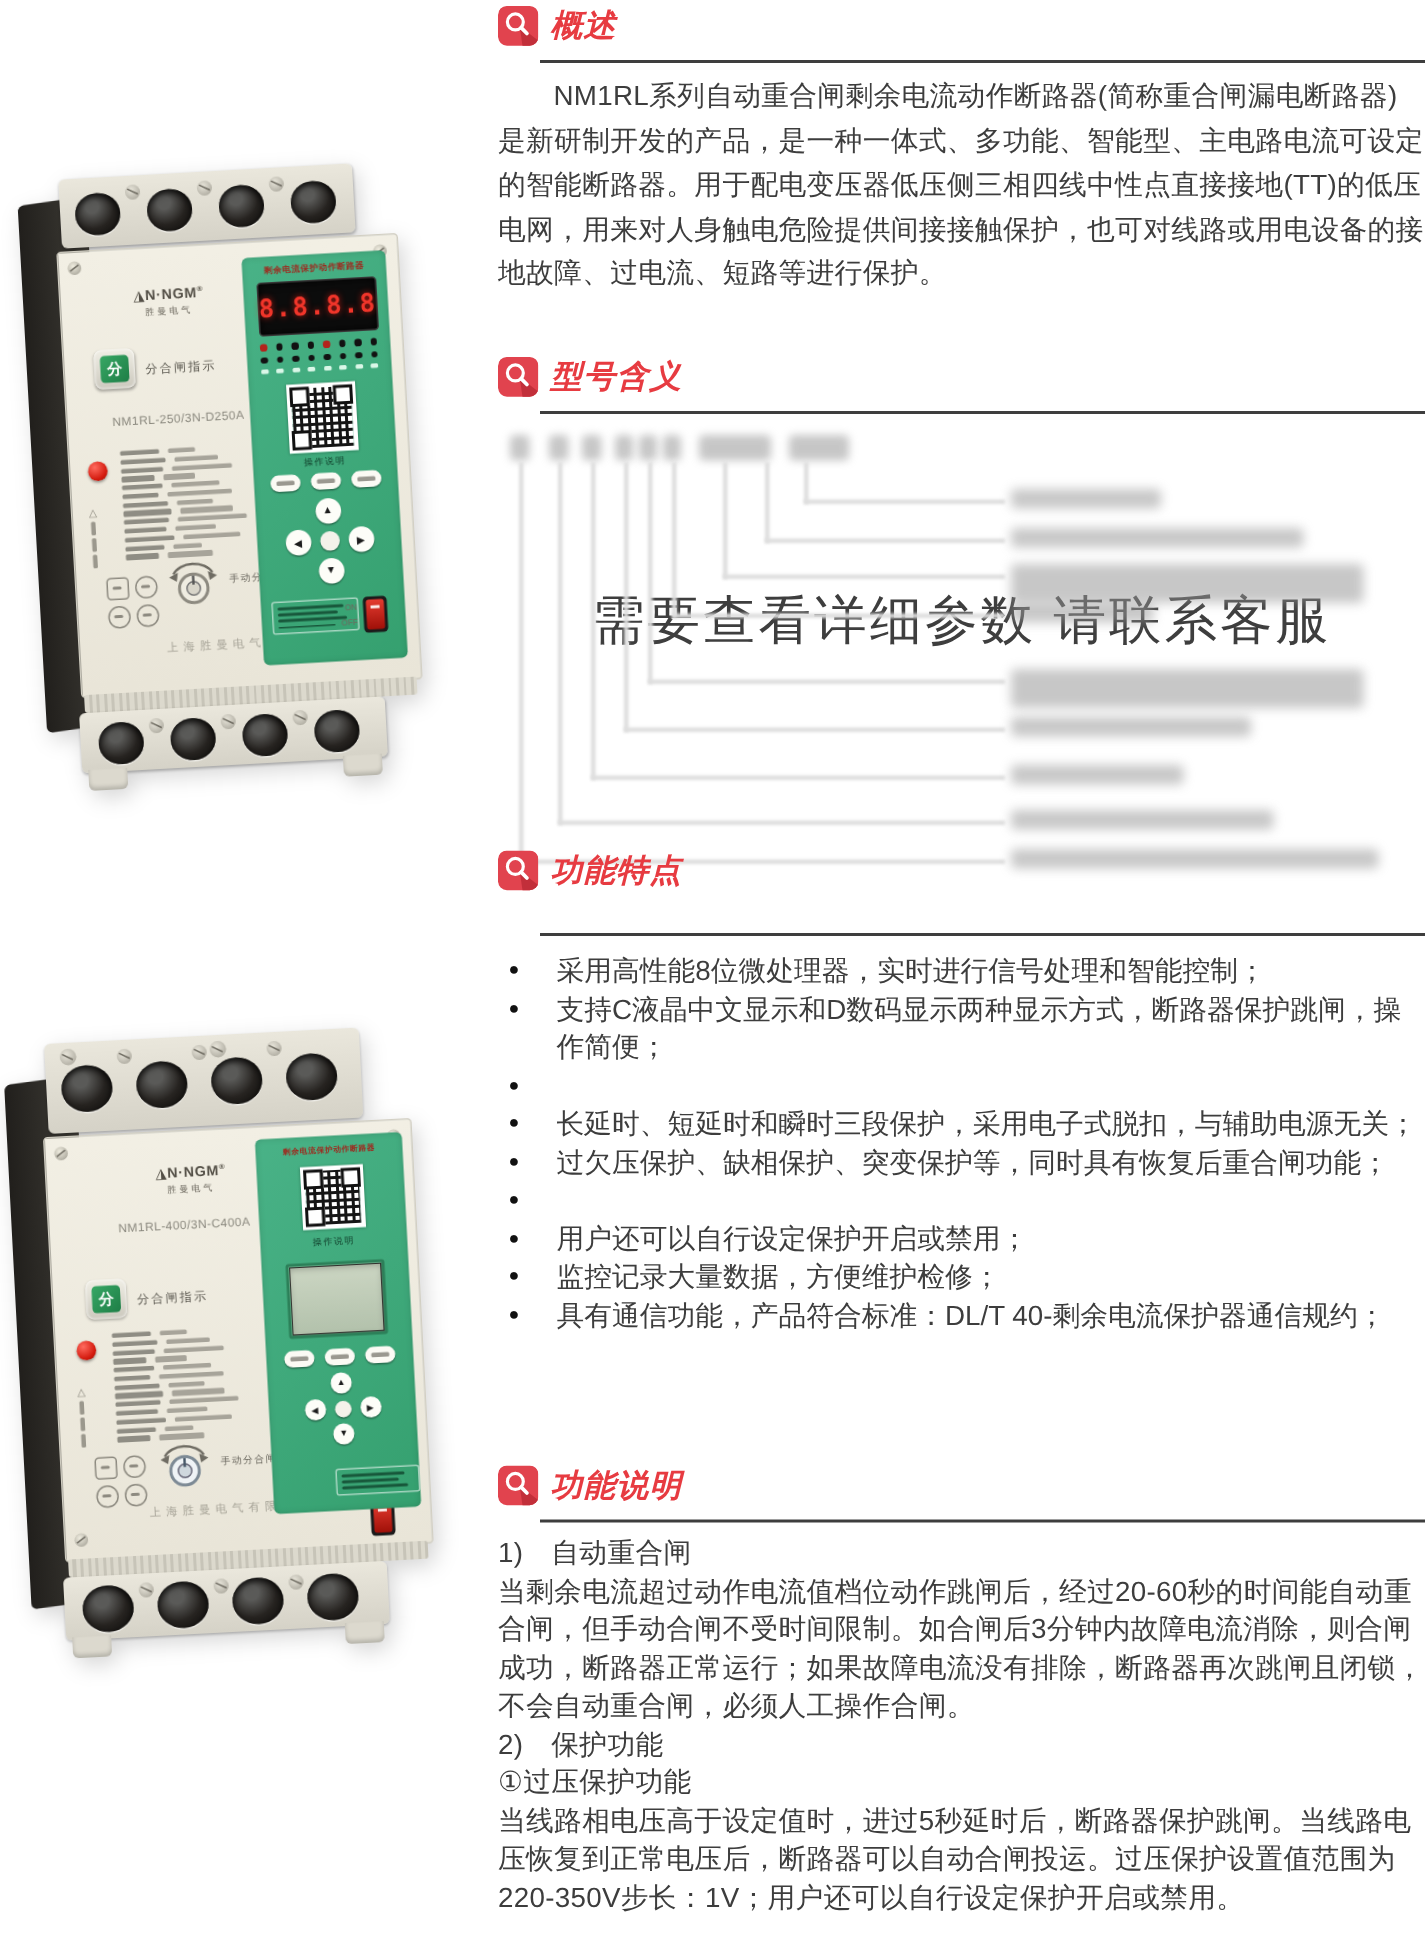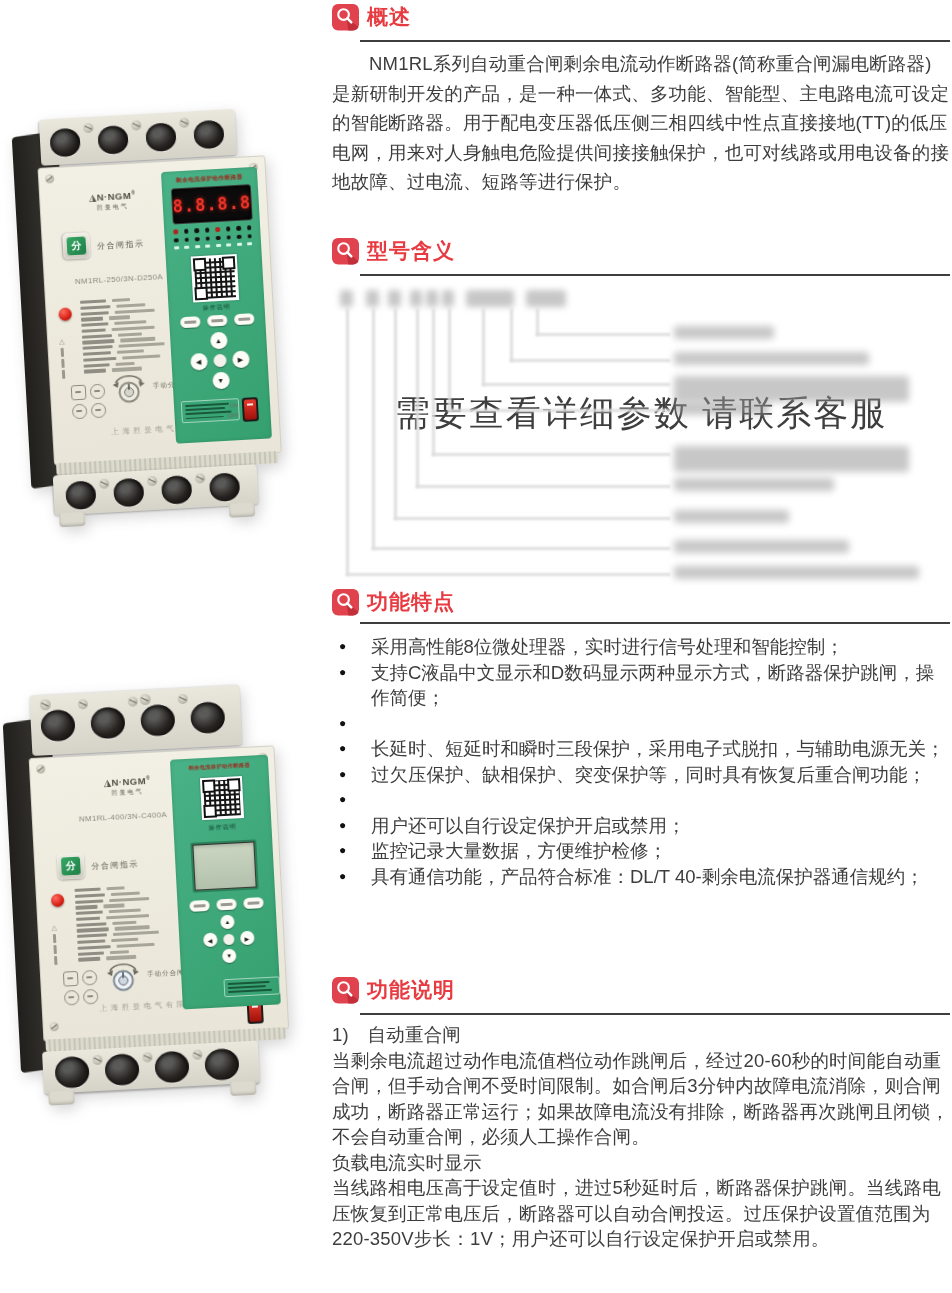--- a/index.html
+++ b/index.html
@@ -1,21 +1,21 @@
 <!DOCTYPE html>
 <html><head>
 <meta charset="utf-8">
 <style>
   html,body{margin:0;padding:0;background:#fff;}
   .page{position:relative;width:952px;height:1293px;background:#ffffff;overflow:hidden;
         font-family:"Liberation Sans","DejaVu Sans",sans-serif;color:#3d3d3d;}
 
   
   .rcol{position:absolute;left:332px;top:0;width:618px;height:1293px;}
-  .sec-h{position:absolute;left:0;display:flex;align-items:center;gap:8px;}
+  .sec-h{position:absolute;left:0;display:flex;align-items:center;gap:8px;font-style:italic;}
   .sec-h svg{clip-path:inset(0 round 6px);flex:0 0 auto;}
   .sec-h h2{margin:0;font-size:21px;font-weight:600;color:#e73b41;letter-spacing:1px;}
   .divider{position:absolute;left:28px;width:590px;height:2px;background:#3e3e3e;}
   .body-text{position:absolute;left:0;width:618px;font-size:18.5px;line-height:29.5px;
              color:#3d3d3d;margin:0;letter-spacing:.2px;}
   .indent{text-indent:2em;}
   .features{position:absolute;left:0;top:634px;width:618px;list-style:none;margin:0;padding:0;}
   .features li{display:flex;font-size:18.5px;line-height:25.5px;color:#3d3d3d;}
   .features .dot{flex:0 0 32px;padding-left:7px;font-size:12px;line-height:25.5px;color:#111;}
   .fn-line{font-size:18.5px;line-height:25.5px;color:#3d3d3d;}
@@ -529,21 +529,21 @@
         <div class="dg-h" style="left: 150px; top: 101px; width: 188px;"></div>
         <div class="dg-label" style="top: 94px; width: 235px; height: 26px;"></div>
         <div class="dg-v" style="left: 178px; top: 26px; height: 54px;"></div>
         <div class="dg-h" style="left: 178px; top: 77px; width: 160px;"></div>
         <div class="dg-label" style="top: 70px; width: 195px; height: 13px;"></div>
         <div class="dg-v" style="left: 204px; top: 26px; height: 28px;"></div>
         <div class="dg-h" style="left: 204px; top: 51px; width: 134px;"></div>
         <div class="dg-label" style="top: 44px; width: 100px; height: 13px;"></div>
       </div>
 
-    <div class="sec-h" style="top:588px;">
+    <div class="sec-h" style="top:566px;">
       <svg width="27" height="27" viewBox="0 0 28 28">
         <rect width="28" height="28" rx="6" fill="#e1434e"></rect>
         <path d="M15 14 L28 24 V28 H17 Z" fill="#c22f3a"></path>
         <circle cx="12" cy="11" r="5.5" fill="none" stroke="#fff" stroke-width="2.2"></circle>
         <line x1="16" y1="15" x2="20" y2="19" stroke="#fff" stroke-width="2.6" stroke-linecap="round"></line>
       </svg>
       <h2>功能特点</h2>
     </div>
     <div class="divider" style="top:622px;"></div>
 
@@ -591,17 +591,18 @@
         <circle cx="12" cy="11" r="5.5" fill="none" stroke="#fff" stroke-width="2.2"></circle>
         <line x1="16" y1="15" x2="20" y2="19" stroke="#fff" stroke-width="2.6" stroke-linecap="round"></line>
       </svg>
       <h2>功能说明</h2>
     </div>
     <div class="divider" style="top:1013px;"></div>
 
     <div class="body-text" style="top:1022px;">
       <div class="fn-line">1)　自动重合闸</div>
       <div class="fn-line">当剩余电流超过动作电流值档位动作跳闸后，经过20-60秒的时间能自动重合闸，但手动合闸不受时间限制。如合闸后3分钟内故障电流消除，则合闸成功，断路器正常运行；如果故障电流没有排除，断路器再次跳闸且闭锁，不会自动重合闸，必须人工操作合闸。</div>
-      <div class="fn-line">负载电流实时显示</div>
+      <div class="fn-line">2)　保护功能</div>
+      <div class="fn-line">①过压保护功能</div>
       <div class="fn-line">当线路相电压高于设定值时，进过5秒延时后，断路器保护跳闸。当线路电压恢复到正常电压后，断路器可以自动合闸投运。过压保护设置值范围为220-350V步长：1V；用户还可以自行设定保护开启或禁用。</div>
     </div>
   </div>
 </div>
 
 </body></html>

